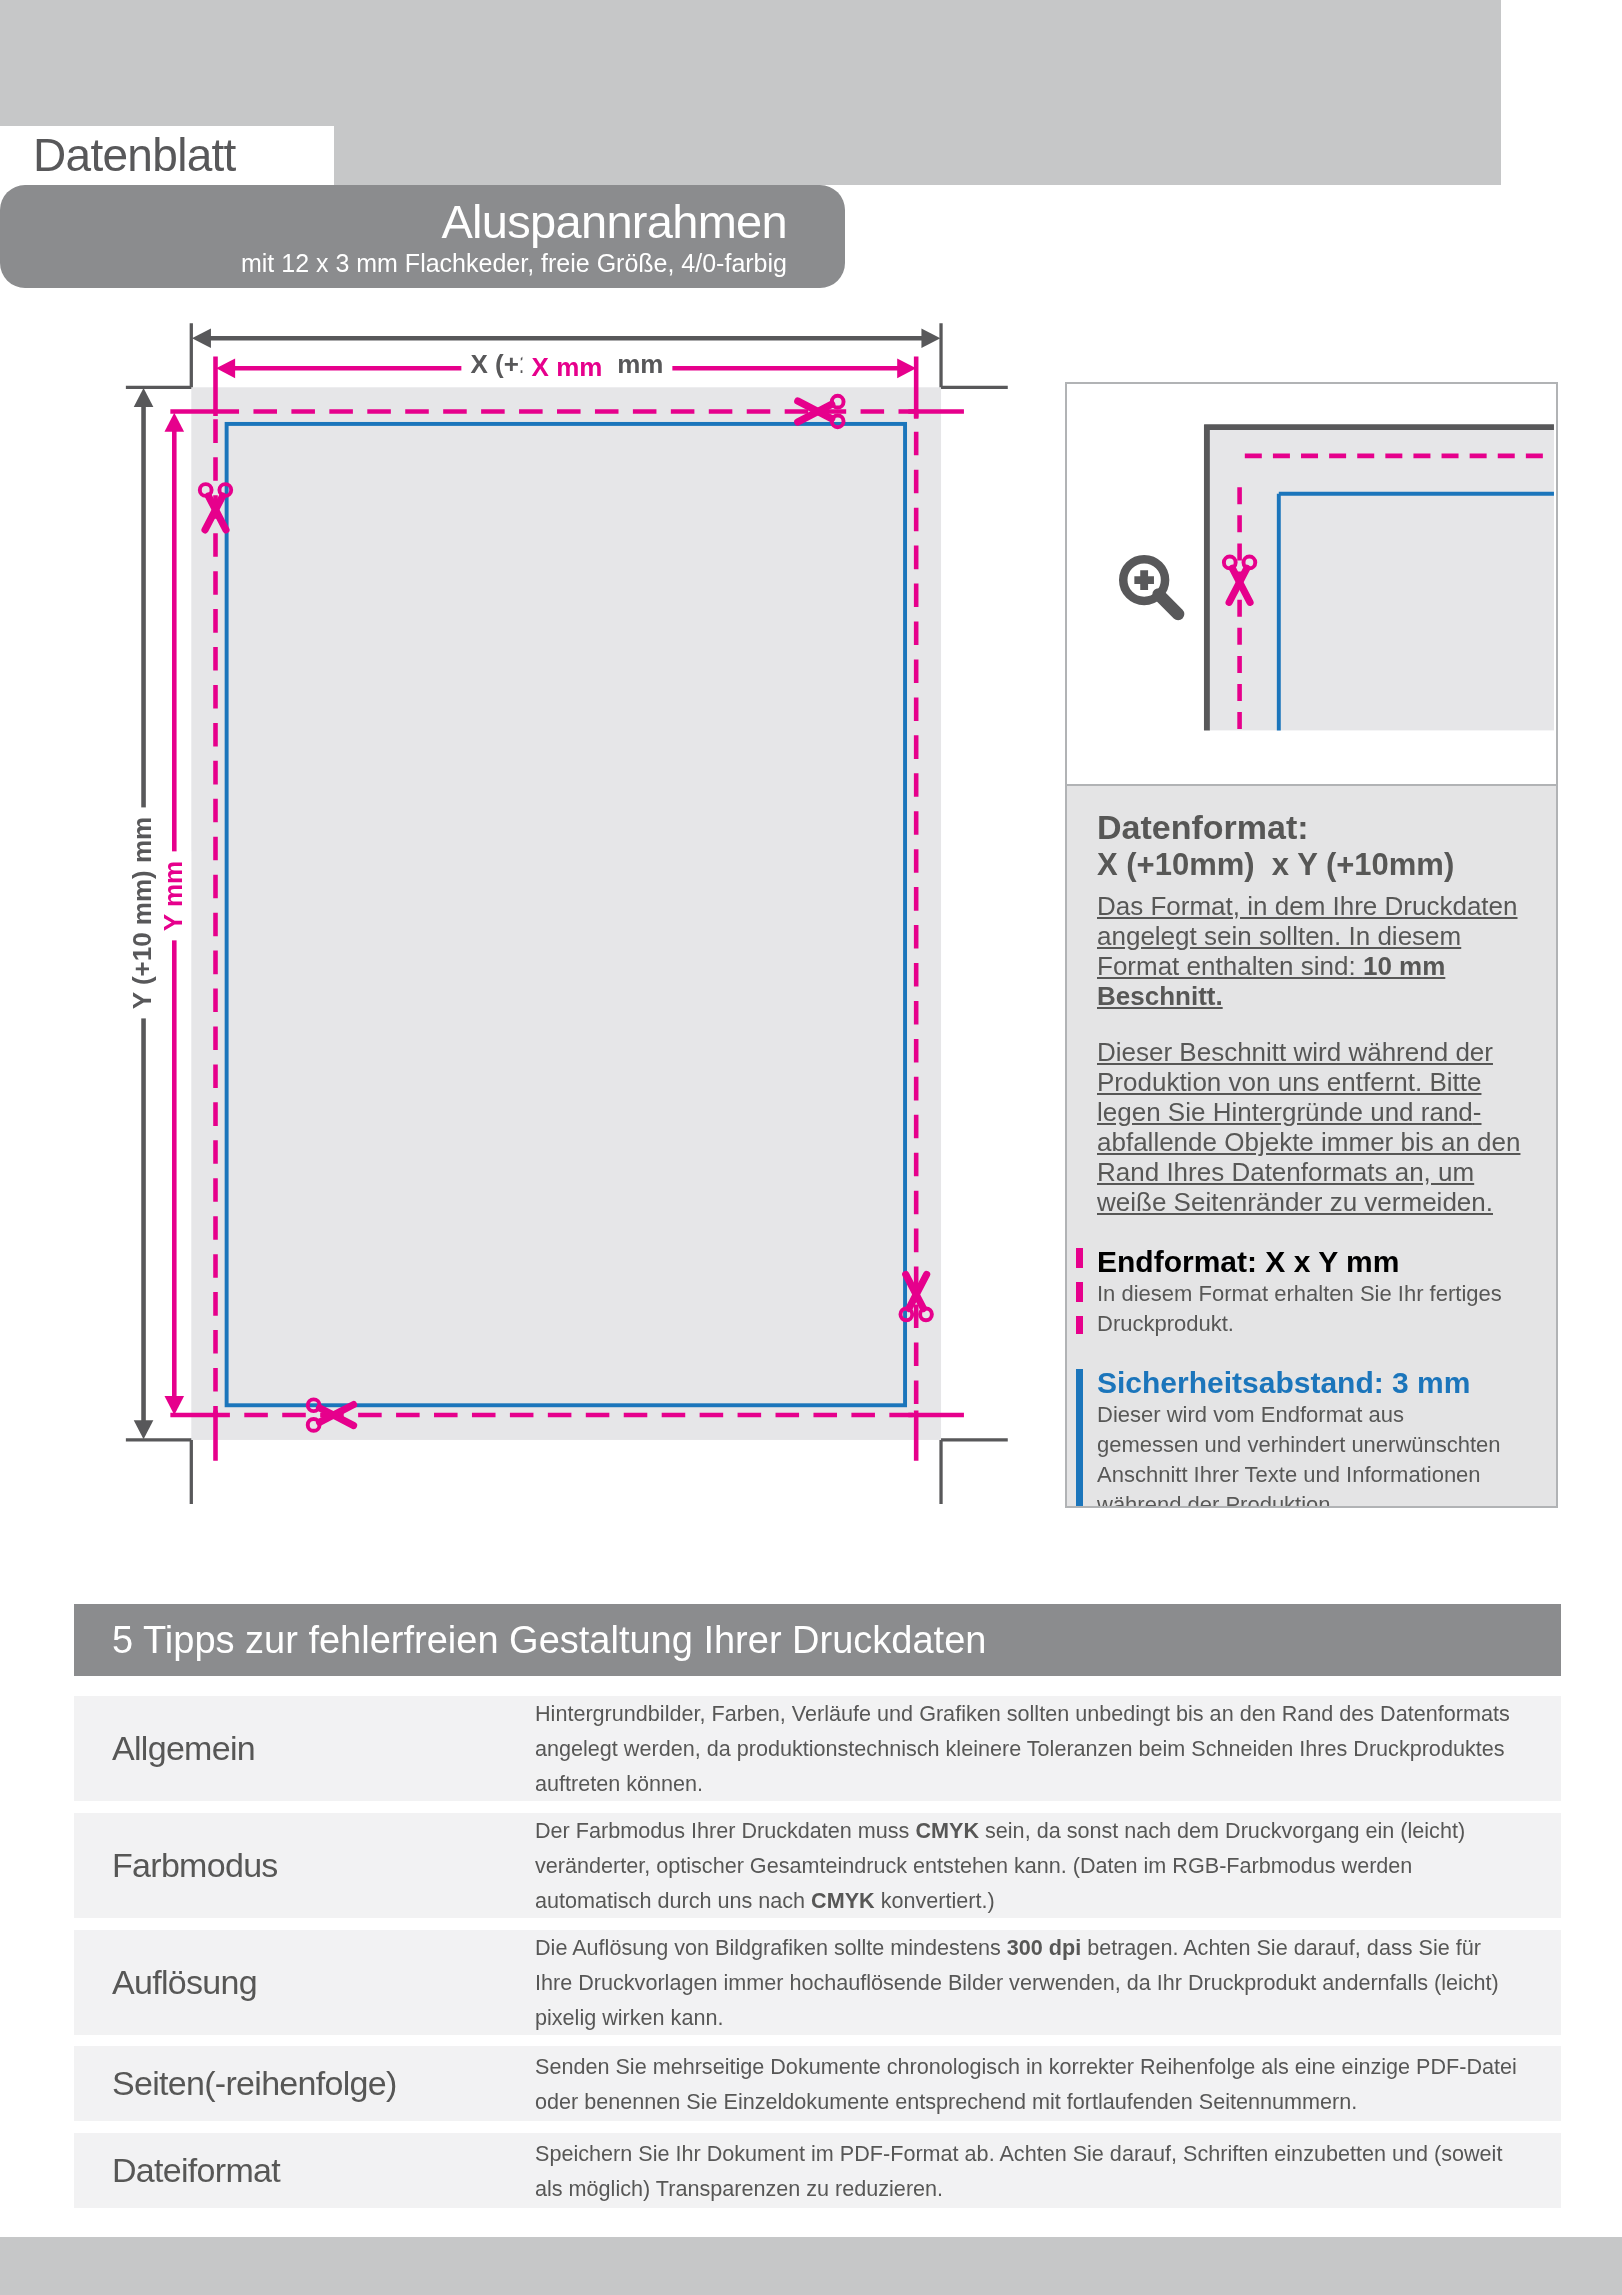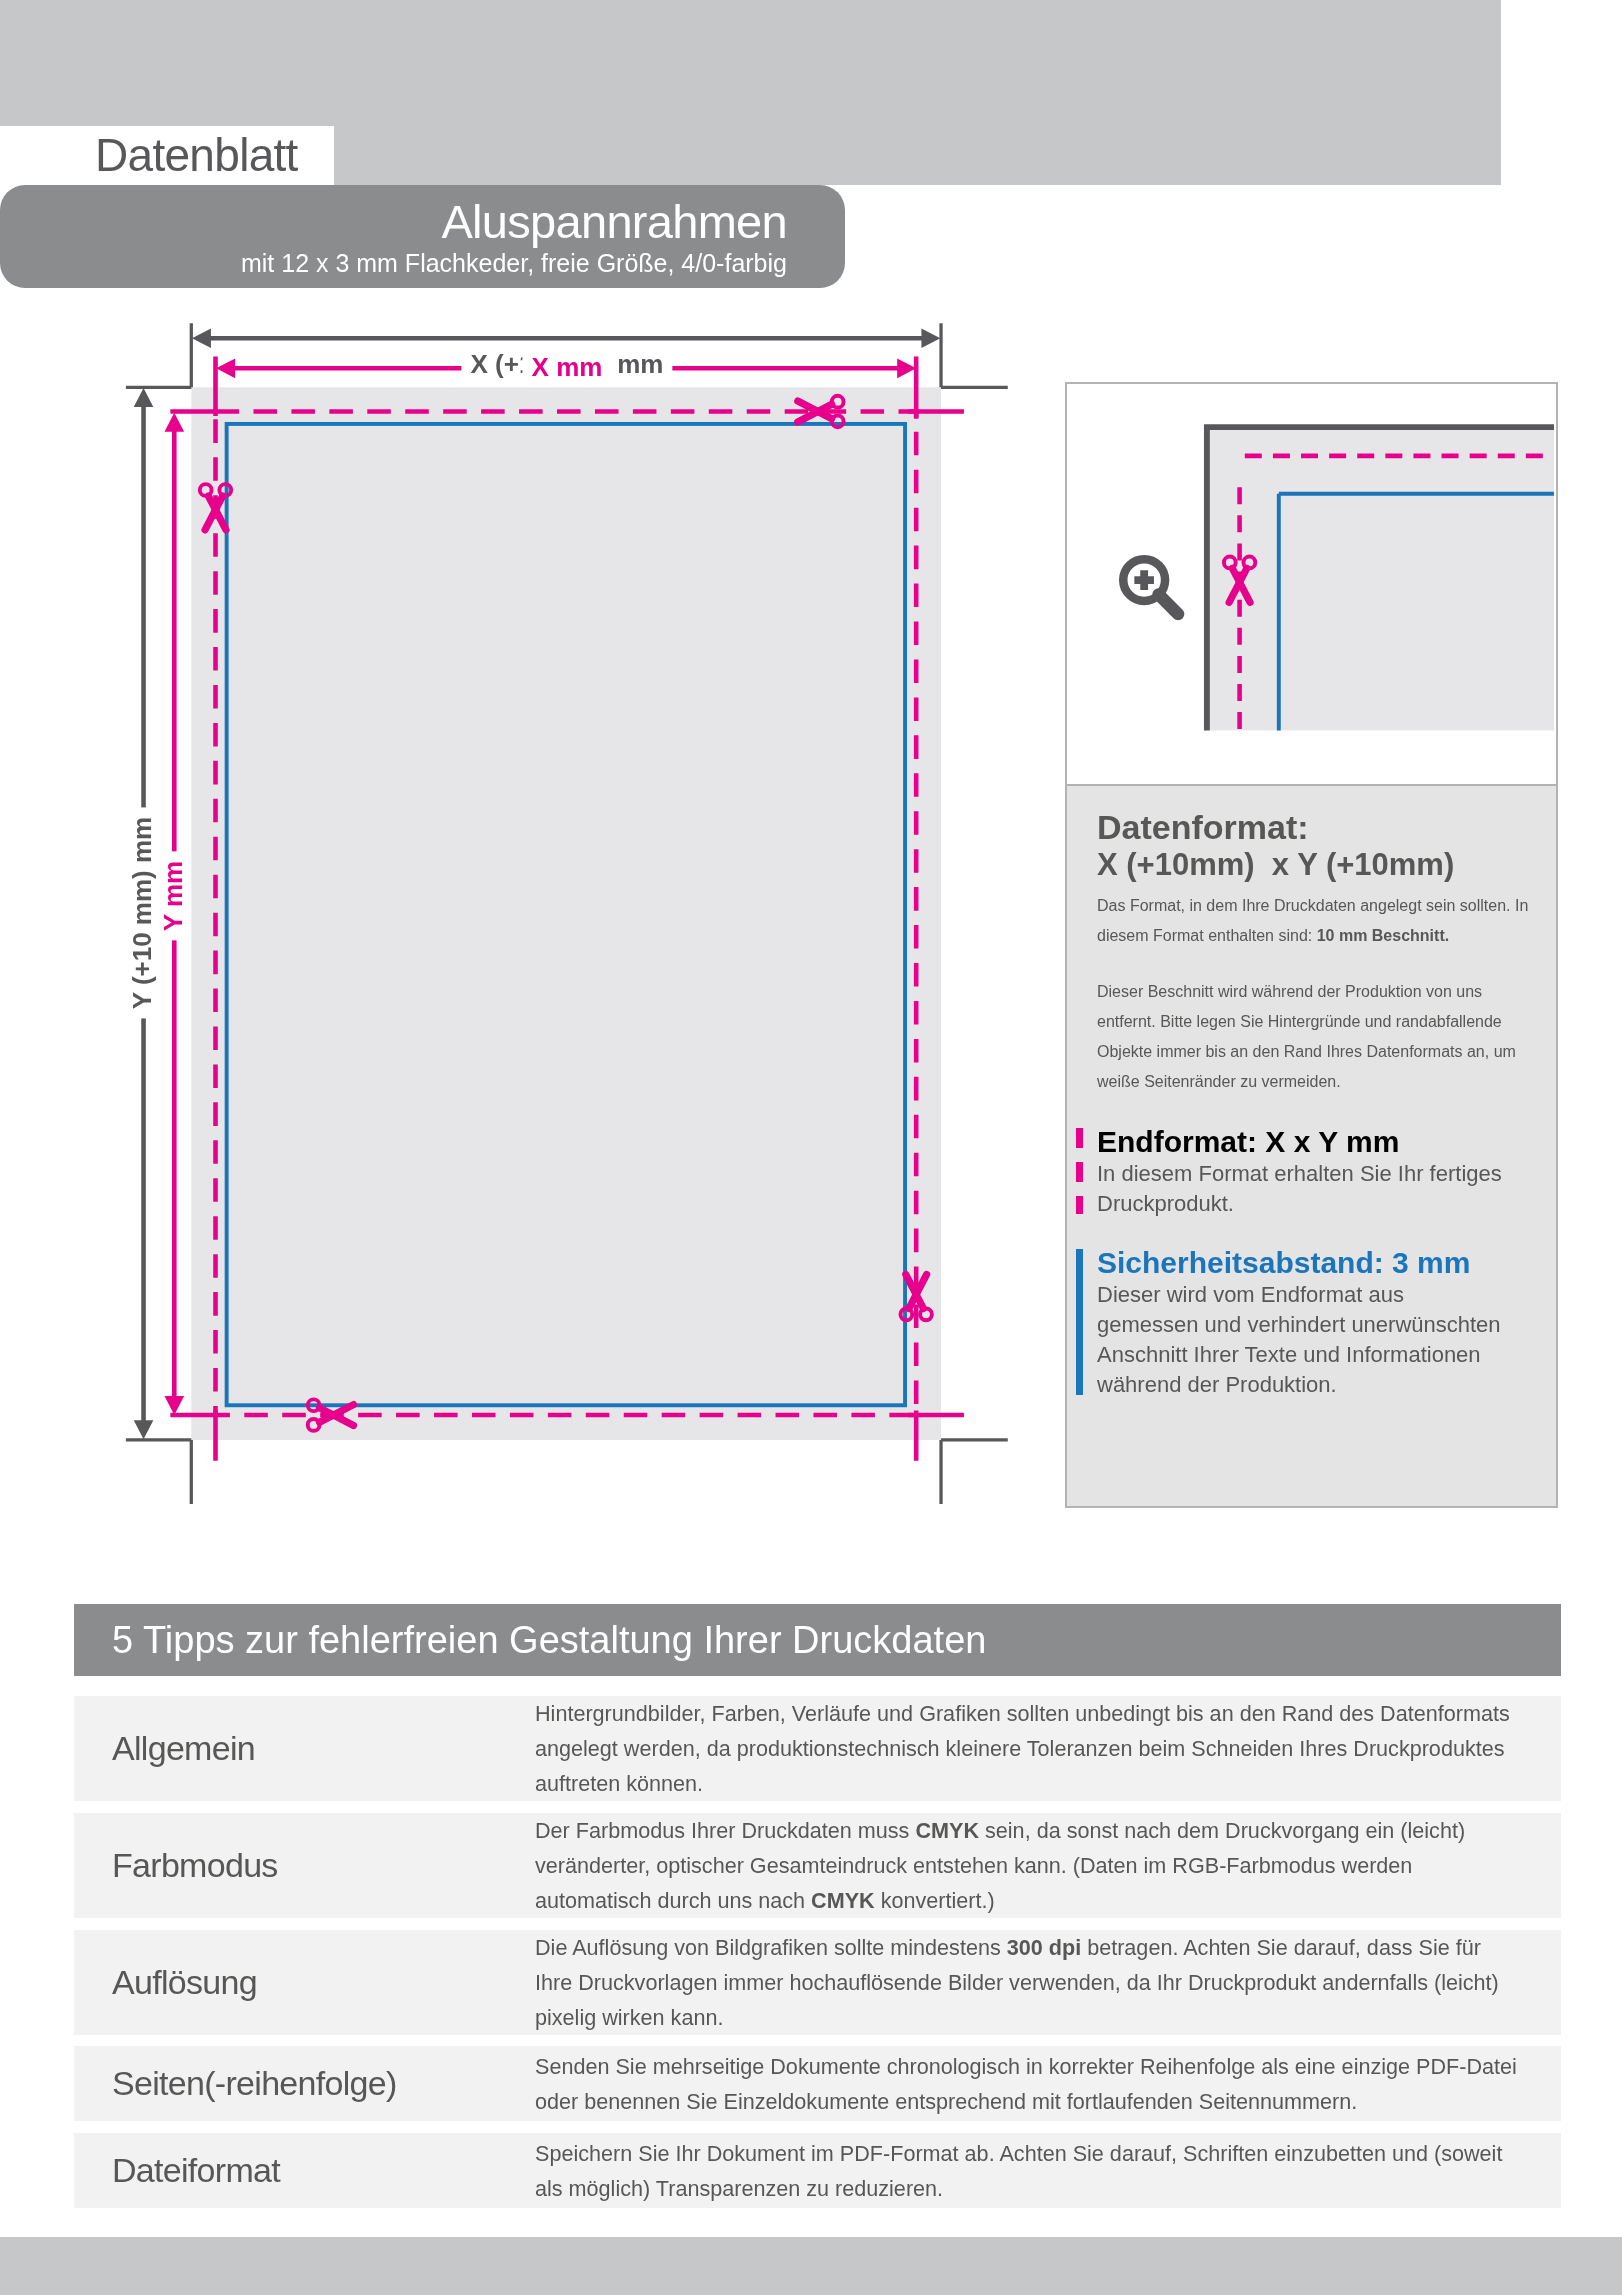--- a/index.html
+++ b/index.html
@@ -3,21 +3,21 @@
 <meta charset="utf-8">
 <style>
   * { margin:0; padding:0; box-sizing:border-box; }
   html,body { background:#ffffff; }
   body { font-family:"Liberation Sans", sans-serif; color:#575756; }
   .page { position:relative; width:1623px; height:2295px; background:#ffffff; overflow:hidden; }
 
   
   .band-light { position:absolute; left:0; top:0; width:1501px; height:185px; background:#c6c7c8; }
   .sheet-badge { position:absolute; left:0; top:126px; width:334px; height:59px; background:#ffffff;
-                 font-size:46px; line-height:58px; padding-left:95px; color:#58585a; letter-spacing:-0.7px; }
+                 font-size:46px; line-height:58px; padding-left:33px; color:#58585a; letter-spacing:-0.7px; }
   .band-dark { position:absolute; left:0; top:185px; width:845px; height:103px; background:#8b8c8e;
                display:flex; flex-direction:column; align-items:flex-end; justify-content:center;
                padding-right:58px; color:#ffffff;border-radius:25px; }
   .band-dark .title { font-size:47px; line-height:52px; letter-spacing:-0.7px; }
   .band-dark .subtitle { font-size:25px; line-height:30px; }
 
   
   .diagram-svg { position:absolute; left:0; top:0; width:1623px; height:2295px; }
   .dim-label { position:absolute; transform:translate(-50%,-50%); background:#ffffff;
                font-weight:bold; font-size:26px; white-space:nowrap; padding:1.3px 9.2px; color:#58585a; }
@@ -25,21 +25,21 @@
   .dim-label.vertical { transform:translate(-50%,-50%) rotate(-90deg); }
 
   
   .info-card { position:absolute; left:1065px; top:382px; width:493px; height:1126px;
                border:2.6px solid #b1b3b5; background:#ffffff; display:flex; flex-direction:column; }
   .card-visual { position:relative; width:100%; height:400px; background:#ffffff; flex:none; overflow:hidden; }
   .card-visual svg { position:absolute; left:0; top:0; }
   .card-text { flex:1; background:#e4e4e5; border-top:2.6px solid #b1b3b5; padding:22px 28px 0 30px; overflow:hidden; }
   .df-title { font-size:34px; font-weight:bold; color:#575756; line-height:38px; }
   .df-formula { font-size:31px; font-weight:bold; color:#575756; line-height:37px; white-space:pre; }
-  .card-p { font-size:16px; line-height:30px; color:#575756; width:447px; }
+  .card-p { font-size:26px; line-height:30px; color:#575756; width:447px;text-decoration:underline; }
   .card-p b { font-weight:bold; }
   .p1 { margin-top:7.9px; }
   .p2 { margin-top:26px; }
   .fmt-block { position:relative; margin-top:27.5px; padding-right:19.6px; }
   .fmt-block .bar { position:absolute; left:-21px; top:3.9px; bottom:5.2px; width:6.5px; }
   .fmt-block.endformat .bar { background:repeating-linear-gradient(180deg,#e6008c 0 19.6px,rgba(0,0,0,0) 19.6px 34px); }
   .fmt-block.sicherheit { margin-top:26px; }
   .fmt-block.sicherheit .bar { background:#1b75bb; }
   .fmt-title { font-size:30px; font-weight:bold; line-height:35px; }
   .fmt-title.magenta { color:#000000; }

